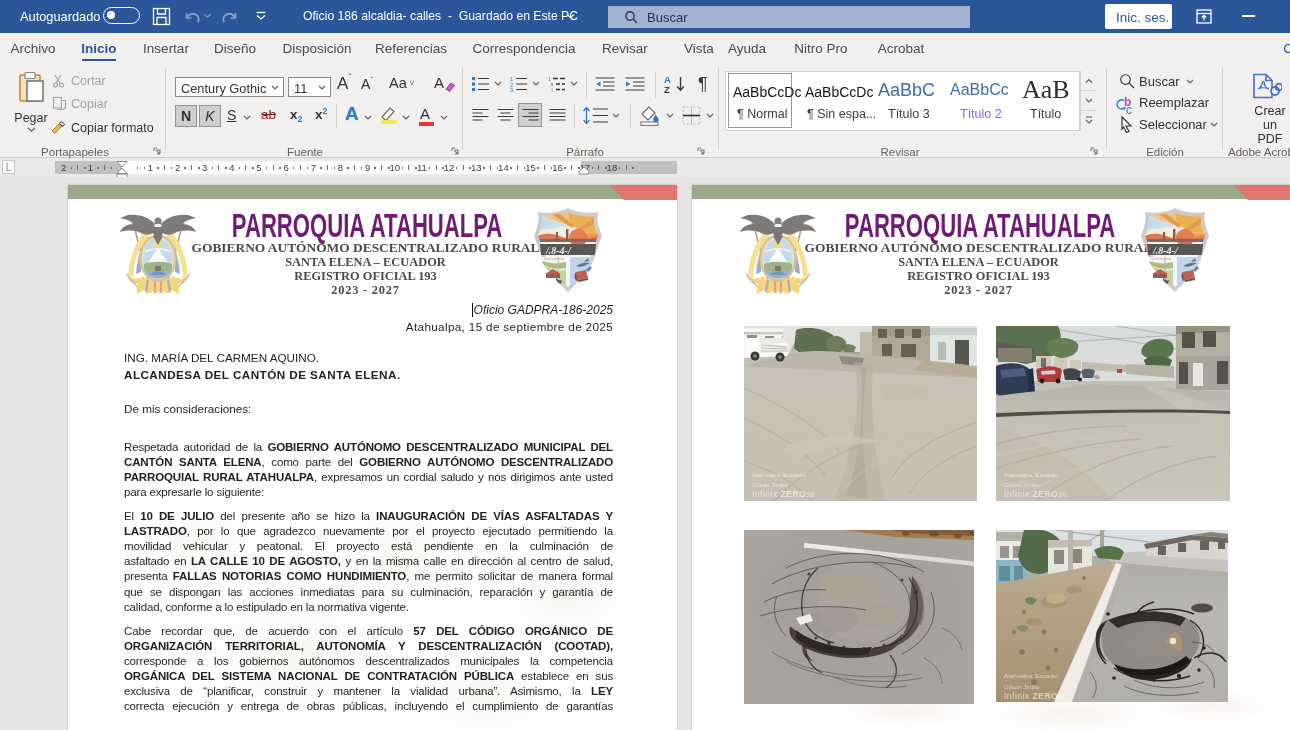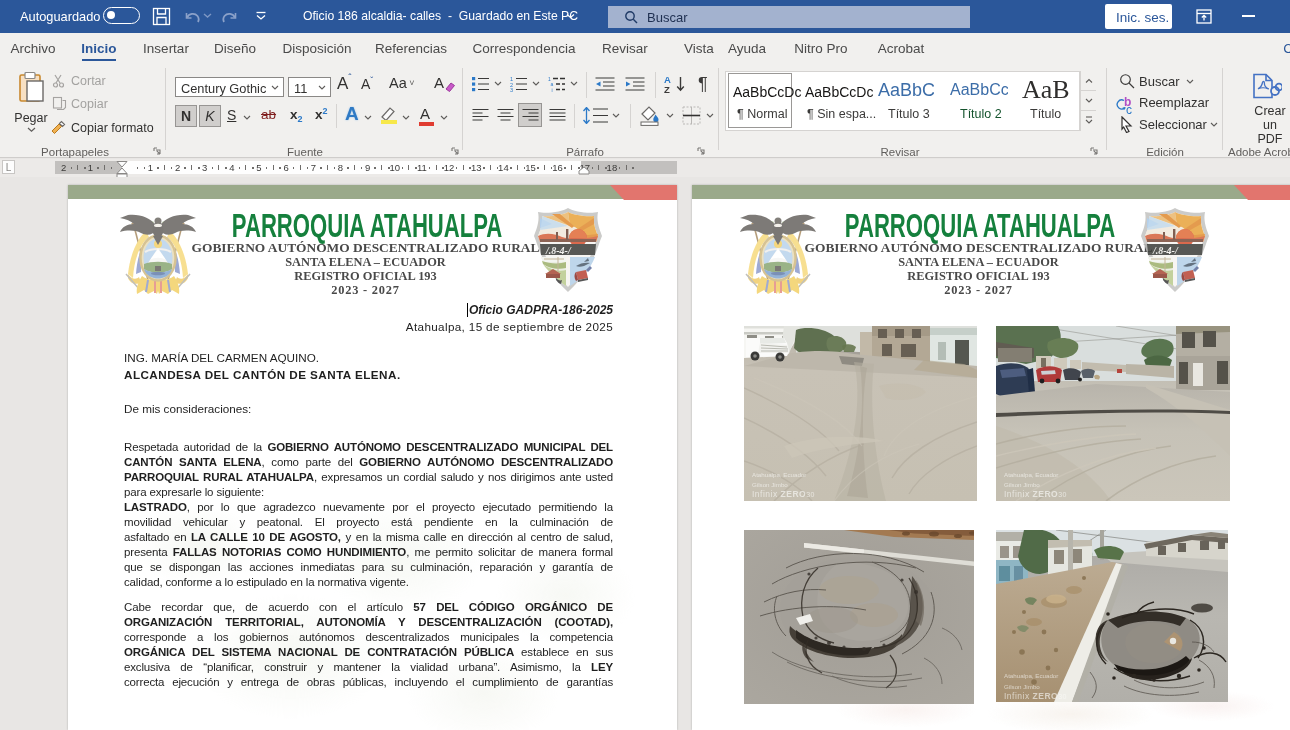--- a/index.html
+++ b/index.html
@@ -10,21 +10,21 @@
 #ribbon{position:absolute;left:0;top:64px;width:1290px;height:94px;background:#f1f0ee;border-bottom:1px solid #cfcdcb;}
 .sep{position:absolute;top:4px;height:82px;width:1px;background:#d5d3d1;}
 .glabel{position:absolute;top:82px;font-size:11.5px;color:#605e5c;text-align:center;}
 .launch{position:absolute;top:83px;width:10px;height:10px;}
 .ic{position:absolute;}
 #rulerzone{position:absolute;left:0;top:159px;width:1290px;height:18px;background:#eceae8;}
 #canvas{position:absolute;left:0;top:177px;width:1290px;height:553px;background:#e8e6e4;overflow:hidden;}
 .page{position:absolute;background:#fff;box-shadow:0 0 2px rgba(0,0,0,0.25);overflow:hidden;}
 .lh-band{position:absolute;left:0;top:0;width:100%;height:14px;background:#9aa98a;}
 .lh-red{position:absolute;left:0;top:0;}
-.lh-title{position:absolute;top:23px;width:100%;text-align:center;font-weight:bold;font-size:34px;color:#15803d;letter-spacing:0;line-height:1;}
+.lh-title{position:absolute;top:23px;width:100%;text-align:center;font-weight:bold;font-size:34px;color:#701a75;letter-spacing:0;line-height:1;}
 .lh-sub{position:absolute;width:100%;text-align:center;font-weight:bold;color:#494949;font-family:"Liberation Serif",serif;}
 .doc{color:#1f1f1f;}
 .bl{height:15.05px;line-height:15.05px;font-size:11.5px;letter-spacing:-0.15px;}
 .jl{text-align:justify;text-align-last:justify;}
 .pgap{margin-top:9.6px;}
 .phc{position:absolute;overflow:hidden;}
 svg{display:block;}
 #hruler i{position:absolute;top:0;height:13px;font-style:normal;line-height:13px;}
 #hruler .rn{transform:translateX(-50%);font-size:9.5px;color:#3b3a39;}
 #hruler .rd{width:1.5px;height:1.5px;background:#6f6d6b;top:6px;}
@@ -328,21 +328,21 @@
   
   <div class="ic" style="left:725px;top:7px;width:355px;height:60px;background:#fff;border:1px solid #d5d3d1;"></div>
   <div class="ic" style="left:728px;top:9px;width:64px;height:55px;border:1px solid #9a9896;box-shadow:inset 0 0 0 2px #fff;background:#fff;"></div>
   <div class="ic" style="left:733px;top:20px;font-size:14px;color:#161514;">AaBbCcDc</div>
   <div class="ic" style="left:737px;top:43px;font-size:12.5px;color:#3b3a39;">¶ Normal</div>
   <div class="ic" style="left:805px;top:20px;font-size:14px;color:#161514;">AaBbCcDc</div>
   <div class="ic" style="left:807px;top:43px;font-size:12.5px;color:#3b3a39;">¶ Sin espa...</div>
   <div class="ic" style="left:878px;top:16px;width:56px;overflow:hidden;white-space:nowrap;font-size:18px;color:#3c6da8;">AaBbCc</div>
   <div class="ic" style="left:888px;top:43px;font-size:12.5px;color:#3b3a39;">Título 3</div>
   <div class="ic" style="left:950px;top:17px;width:58px;overflow:hidden;white-space:nowrap;font-size:16px;color:#3c6da8;">AaBbCcD</div>
-  <div class="ic" style="left:960px;top:43px;font-size:12.5px;color:#14532d;">Título 2</div>
+  <div class="ic" style="left:960px;top:43px;font-size:12.5px;color:#8b5cf6;">Título 2</div>
   <div class="ic" style="left:1022px;top:11px;font-size:26px;color:#2f2e2d;font-family:'Liberation Serif',serif;">AaB</div>
   <div class="ic" style="left:1030px;top:43px;font-size:12.5px;color:#3b3a39;">Título</div>
   <div class="ic" style="left:1080px;top:7px;width:15px;height:60px;border-left:1px solid #d5d3d1;">
     <div style="position:absolute;left:0;top:0;width:15px;height:20px;border-bottom:1px solid #d5d3d1;">
         <svg style="position:absolute;left:4px;top:7px;" width="8" height="6" viewBox="0 0 8 6">
           <path d="M1 4.5 l3-3 3 3" stroke="#5f5d5b" stroke-width="1.1" fill="none"></path>
         </svg>
       </div>
     <div style="position:absolute;left:0;top:20px;width:15px;height:20px;border-bottom:1px solid #d5d3d1;">
         <svg style="position:absolute;left:4px;top:7px;" width="8" height="6" viewBox="0 0 8 6">
@@ -658,30 +658,31 @@
 <path d="M54 64 L58 60 L60 62 L56 66 Z" fill="#5a6a9a"></path>
 </g>
 </svg>
       </div>
     <div style="position:absolute;left:30px;top:300px;width:550px;height:245px;opacity:0.5;background:
 radial-gradient(ellipse 90px 60px at 18% 25%, #edf1e8 0%, rgba(255,255,255,0) 70%),
 radial-gradient(ellipse 120px 80px at 55% 30%, #eef2e9 0%, rgba(255,255,255,0) 70%),
 radial-gradient(ellipse 100px 70px at 85% 45%, #eff2ea 0%, rgba(255,255,255,0) 70%),
 radial-gradient(ellipse 140px 90px at 35% 70%, #edf0e7 0%, rgba(255,255,255,0) 70%),
 radial-gradient(ellipse 110px 70px at 70% 85%, #eff1e9 0%, rgba(255,255,255,0) 70%);"></div>
-<div class="doc" style="position:absolute;left:56px;top:118px;width:489px;text-align:right;font-weight:bold;font-style:italic;font-size:12px;"><span style="border-left:1.3px solid #000;padding-left:1px;">O</span>ficio GADPRA-186-2025</div>
+<div class="doc" style="position:absolute;left:56px;top:118px;width:489px;text-align:right;font-weight:normal;font-style:italic;font-size:12px;"><span style="border-left:1.3px solid #000;padding-left:1px;">O</span>ficio GADPRA-186-2025</div>
     <div class="doc" style="position:absolute;left:56px;top:135px;width:489px;text-align:right;font-size:11.7px;letter-spacing:0.35px;">Atahualpa, 15 de septiembre de 2025</div>
     <div class="doc" style="position:absolute;left:56px;top:166px;font-size:11.7px;">ING. MARÍA DEL CARMEN AQUINO.</div>
     <div class="doc" style="position:absolute;left:56px;top:182.5px;font-size:11.7px;font-weight:bold;letter-spacing:0.45px;">ALCANDESA DEL CANTÓN DE SANTA ELENA.</div>
     <div class="doc" style="position:absolute;left:56px;top:217px;font-size:11.7px;">De mis consideraciones:</div>
     <div class="doc" style="position:absolute;left:56px;top:254.5px;width:489px;">
       <div class="bl jl">Respetada autoridad de la <b>GOBIERNO AUTÓNOMO DESCENTRALIZADO MUNICIPAL DEL</b></div>
       <div class="bl jl"><b>CANTÓN SANTA ELENA</b>, como parte del <b>GOBIERNO AUTÓNOMO DESCENTRALIZADO</b></div>
       <div class="bl jl"><b>PARROQUIAL RURAL ATAHUALPA</b>, expresamos un cordial saludo y nos dirigimos ante usted</div>
       <div class="bl">para expresarle lo siguiente:</div>
+      <div class="bl jl pgap">El <b>10 DE JULIO</b> del presente año se hizo la <b>INAUGURACIÓN DE VÍAS ASFALTADAS Y</b></div>
       <div class="bl jl"><b>LASTRADO</b>, por lo que agradezco nuevamente por el proyecto ejecutado permitiendo la</div>
       <div class="bl jl">movilidad vehicular y peatonal. El proyecto está pendiente en la culminación de</div>
       <div class="bl jl">asfaltado en <b>LA CALLE 10 DE AGOSTO,</b> y en la misma calle en dirección al centro de salud,</div>
       <div class="bl jl">presenta <b>FALLAS NOTORIAS COMO HUNDIMIENTO</b>, me permito solicitar de manera formal</div>
       <div class="bl jl">que se dispongan las acciones inmediatas para su culminación, reparación y garantía de</div>
       <div class="bl">calidad, conforme a lo estipulado en la normativa vigente.</div>
       <div class="bl jl pgap">Cabe recordar que, de acuerdo con el artículo <b>57 DEL CÓDIGO ORGÁNICO DE</b></div>
       <div class="bl jl"><b>ORGANIZACIÓN TERRITORIAL, AUTONOMÍA Y DESCENTRALIZACIÓN (COOTAD),</b></div>
       <div class="bl jl">corresponde a los gobiernos autónomos descentralizados municipales la competencia</div>
       <div class="bl jl"><b>ORGÁNICA DEL SISTEMA NACIONAL DE CONTRATACIÓN PÚBLICA</b> establece en sus</div>

